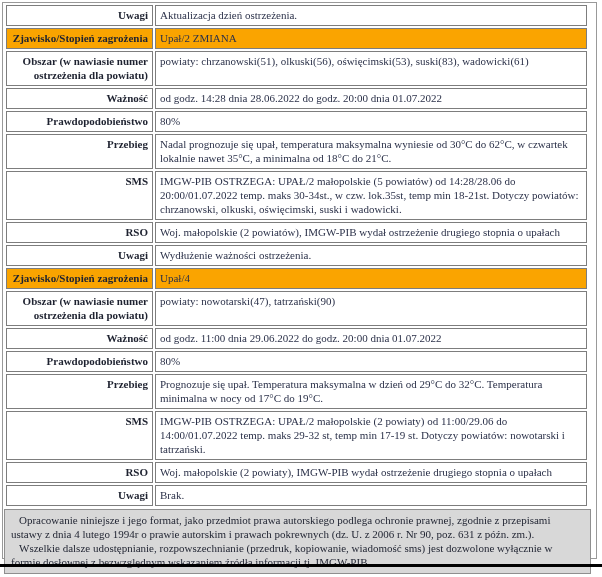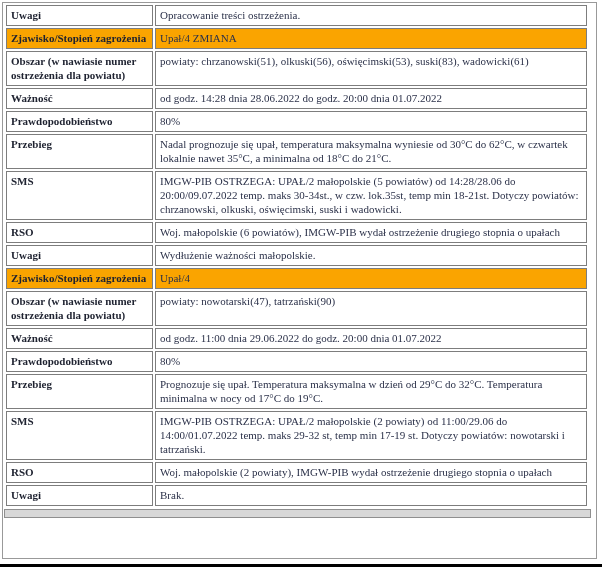--- a/index.html
+++ b/index.html
@@ -37,20 +37,21 @@
     border:1px solid var(--cell-border);
     padding:2px 4px 3px 4px;
     vertical-align:top;
     line-height:14px;
     background:#ffffff;
   }
   td.cell-label{
     width:147px;
     font-weight:bold;
     color:var(--label-text);
+    text-align:right;
   }
   td.cell-value{color:var(--text);}
   tr.highlight td{background:var(--highlight);}
   .copyright-box{
     margin:1px 1px 0 1px;
     width:587px;
     background:var(--footer-bg);
     border:1px solid #8F8F8F;
     padding:3px 6px 4px 6px;
     line-height:14px;
@@ -65,53 +66,53 @@
   }
 </style>
 </head>
 <body>
 
 <div class="page-frame">
   <table class="warning-table">
     <tbody id="warning-table-body">
         <tr>
           <td class="cell-label">Uwagi</td>
-          <td class="cell-value">Opracowanie treści ostrzeżenia.</td>
+          <td class="cell-value">Aktualizacja dzień ostrzeżenia.</td>
         </tr>
         <tr class="highlight">
           <td class="cell-label">Zjawisko/Stopień zagrożenia</td>
-          <td class="cell-value">Upał/4 ZMIANA</td>
+          <td class="cell-value">Upał/2 ZMIANA</td>
         </tr>
         <tr>
           <td class="cell-label">Obszar (w nawiasie numer ostrzeżenia dla powiatu)</td>
           <td class="cell-value">powiaty: chrzanowski(51), olkuski(56), oświęcimski(53), suski(83), wadowicki(61)</td>
         </tr>
         <tr>
           <td class="cell-label">Ważność</td>
           <td class="cell-value">od godz. 14:28 dnia 28.06.2022 do godz. 20:00 dnia 01.07.2022</td>
         </tr>
         <tr>
           <td class="cell-label">Prawdopodobieństwo</td>
           <td class="cell-value">80%</td>
         </tr>
         <tr>
           <td class="cell-label">Przebieg</td>
           <td class="cell-value">Nadal prognozuje się upał, temperatura maksymalna wyniesie od 30°C do 62°C, w czwartek lokalnie nawet 35°C, a minimalna od 18°C do 21°C.</td>
         </tr>
         <tr>
           <td class="cell-label">SMS</td>
-          <td class="cell-value">IMGW-PIB OSTRZEGA: UPAŁ/2 małopolskie (5 powiatów) od 14:28/28.06 do 20:00/09.07.2022 temp. maks 30-34st., w czw. lok.35st, temp min 18-21st. Dotyczy powiatów: chrzanowski, olkuski, oświęcimski, suski i wadowicki.</td>
+          <td class="cell-value">IMGW-PIB OSTRZEGA: UPAŁ/2 małopolskie (5 powiatów) od 14:28/28.06 do 20:00/01.07.2022 temp. maks 30-34st., w czw. lok.35st, temp min 18-21st. Dotyczy powiatów: chrzanowski, olkuski, oświęcimski, suski i wadowicki.</td>
         </tr>
         <tr>
           <td class="cell-label">RSO</td>
-          <td class="cell-value">Woj. małopolskie (6 powiatów), IMGW-PIB wydał ostrzeżenie drugiego stopnia o upałach</td>
+          <td class="cell-value">Woj. małopolskie (2 powiatów), IMGW-PIB wydał ostrzeżenie drugiego stopnia o upałach</td>
         </tr>
         <tr>
           <td class="cell-label">Uwagi</td>
-          <td class="cell-value">Wydłużenie ważności małopolskie.</td>
+          <td class="cell-value">Wydłużenie ważności ostrzeżenia.</td>
         </tr>
         <tr class="highlight">
           <td class="cell-label">Zjawisko/Stopień zagrożenia</td>
           <td class="cell-value">Upał/4</td>
         </tr>
         <tr>
           <td class="cell-label">Obszar (w nawiasie numer ostrzeżenia dla powiatu)</td>
           <td class="cell-value">powiaty: nowotarski(47), tatrzański(90)</td>
         </tr>
         <tr>
@@ -135,16 +136,18 @@
           <td class="cell-value">Woj. małopolskie (2 powiaty), IMGW-PIB wydał ostrzeżenie drugiego stopnia o upałach</td>
         </tr>
         <tr>
           <td class="cell-label">Uwagi</td>
           <td class="cell-value">Brak.</td>
         </tr>
       </tbody>
   </table>
 
   <div class="copyright-box">
+    <p>Opracowanie niniejsze i jego format, jako przedmiot prawa autorskiego podlega ochronie prawnej, zgodnie z przepisami ustawy z dnia 4 lutego 1994r o prawie autorskim i prawach pokrewnych (dz. U. z 2006 r. Nr 90, poz. 631 z późn. zm.).</p>
+    <p>Wszelkie dalsze udostępnianie, rozpowszechnianie (przedruk, kopiowanie, wiadomość sms) jest dozwolone wyłącznie w formie dosłownej z bezwzględnym wskazaniem źródła informacji tj. IMGW-PIB.</p>
   </div>
 </div>
 
 <div class="page-divider"></div>
 
 </body></html>

